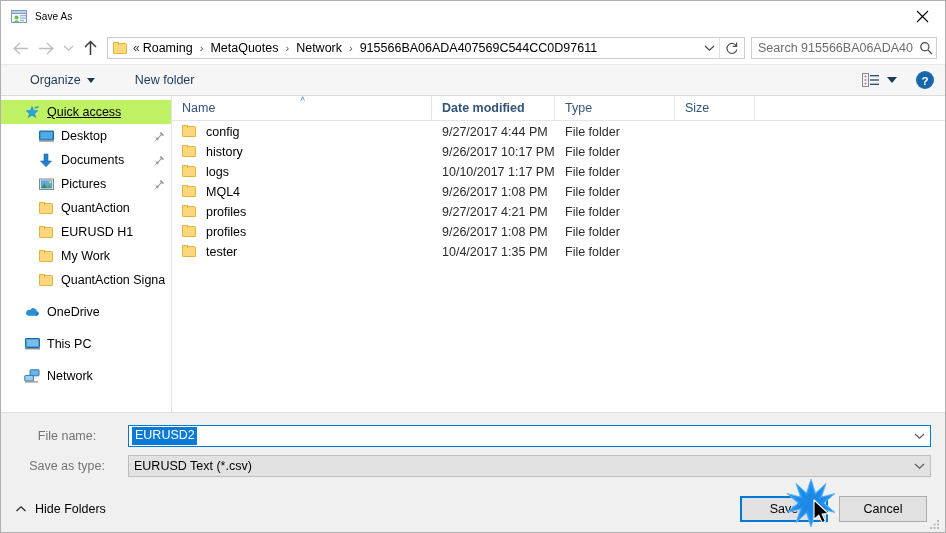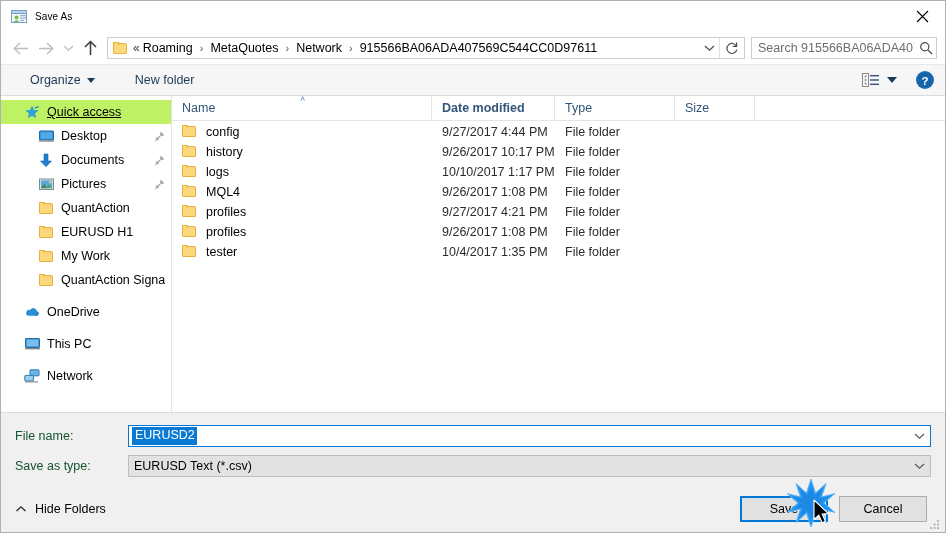--- a/index.html
+++ b/index.html
@@ -200,21 +200,21 @@
 
   
   .formarea {
     background:#f0f0f0;
     border-top: 1px solid #dcdcdc;
     padding: 12px 14px 0 14px;
     box-sizing:border-box;
     flex: 0 0 auto;
   }
   .frow { display:flex; align-items:center; margin-bottom: 8px; }
-  .flabel { width: 113px; text-align:left; padding-right: 9px; font-size:12.5px; color:#14532d; box-sizing:border-box; }
+  .flabel { width: 113px; text-align:center; padding-right: 9px; font-size:12.5px; color:#737373; box-sizing:border-box; }
   .finput {
     flex: 1 1 auto; height: 22px; box-sizing:border-box;
     border: 1px solid #0078d7; background:#fff;
     display:flex; align-items:center; position:relative;
   }
   .finput .selected-text {
     background:#0a7ad4; color:#fff; font-size:12.5px;
     padding: 1px 2px 2px 3px; margin-left: 3px; line-height: 1.2;
   }
   .fselect {

